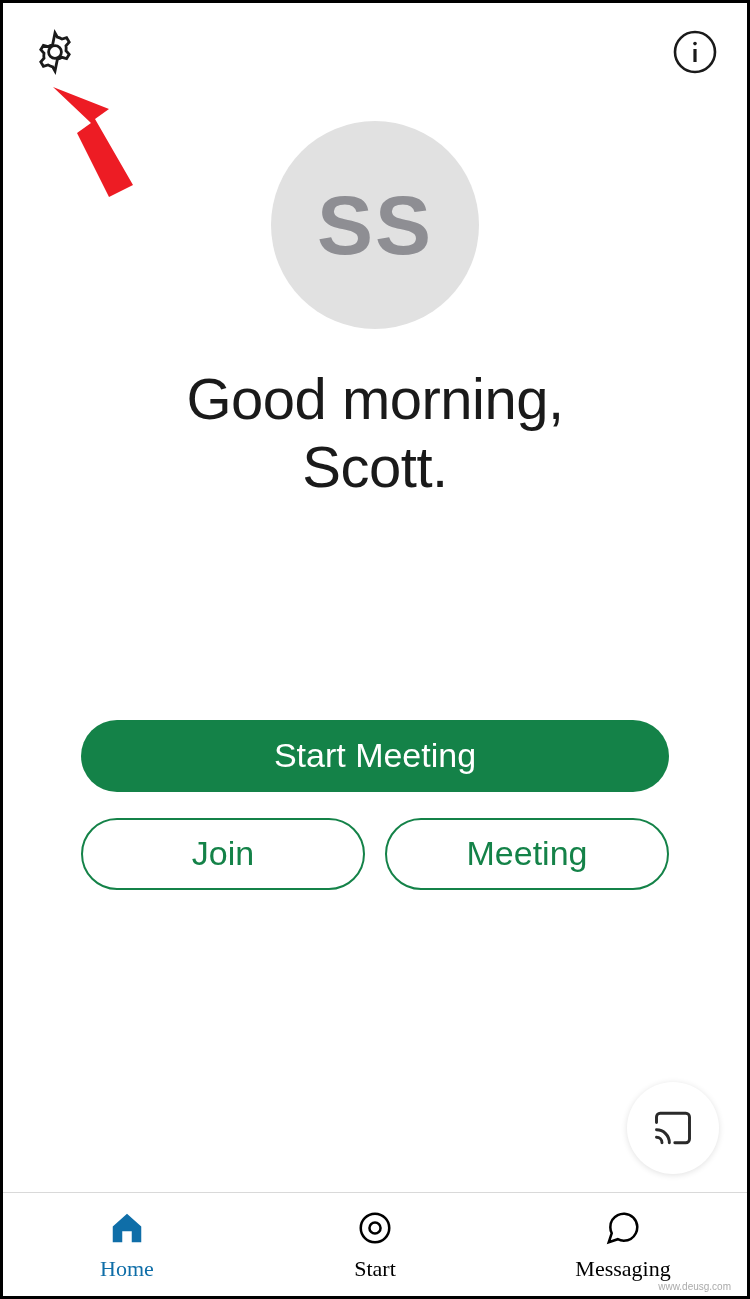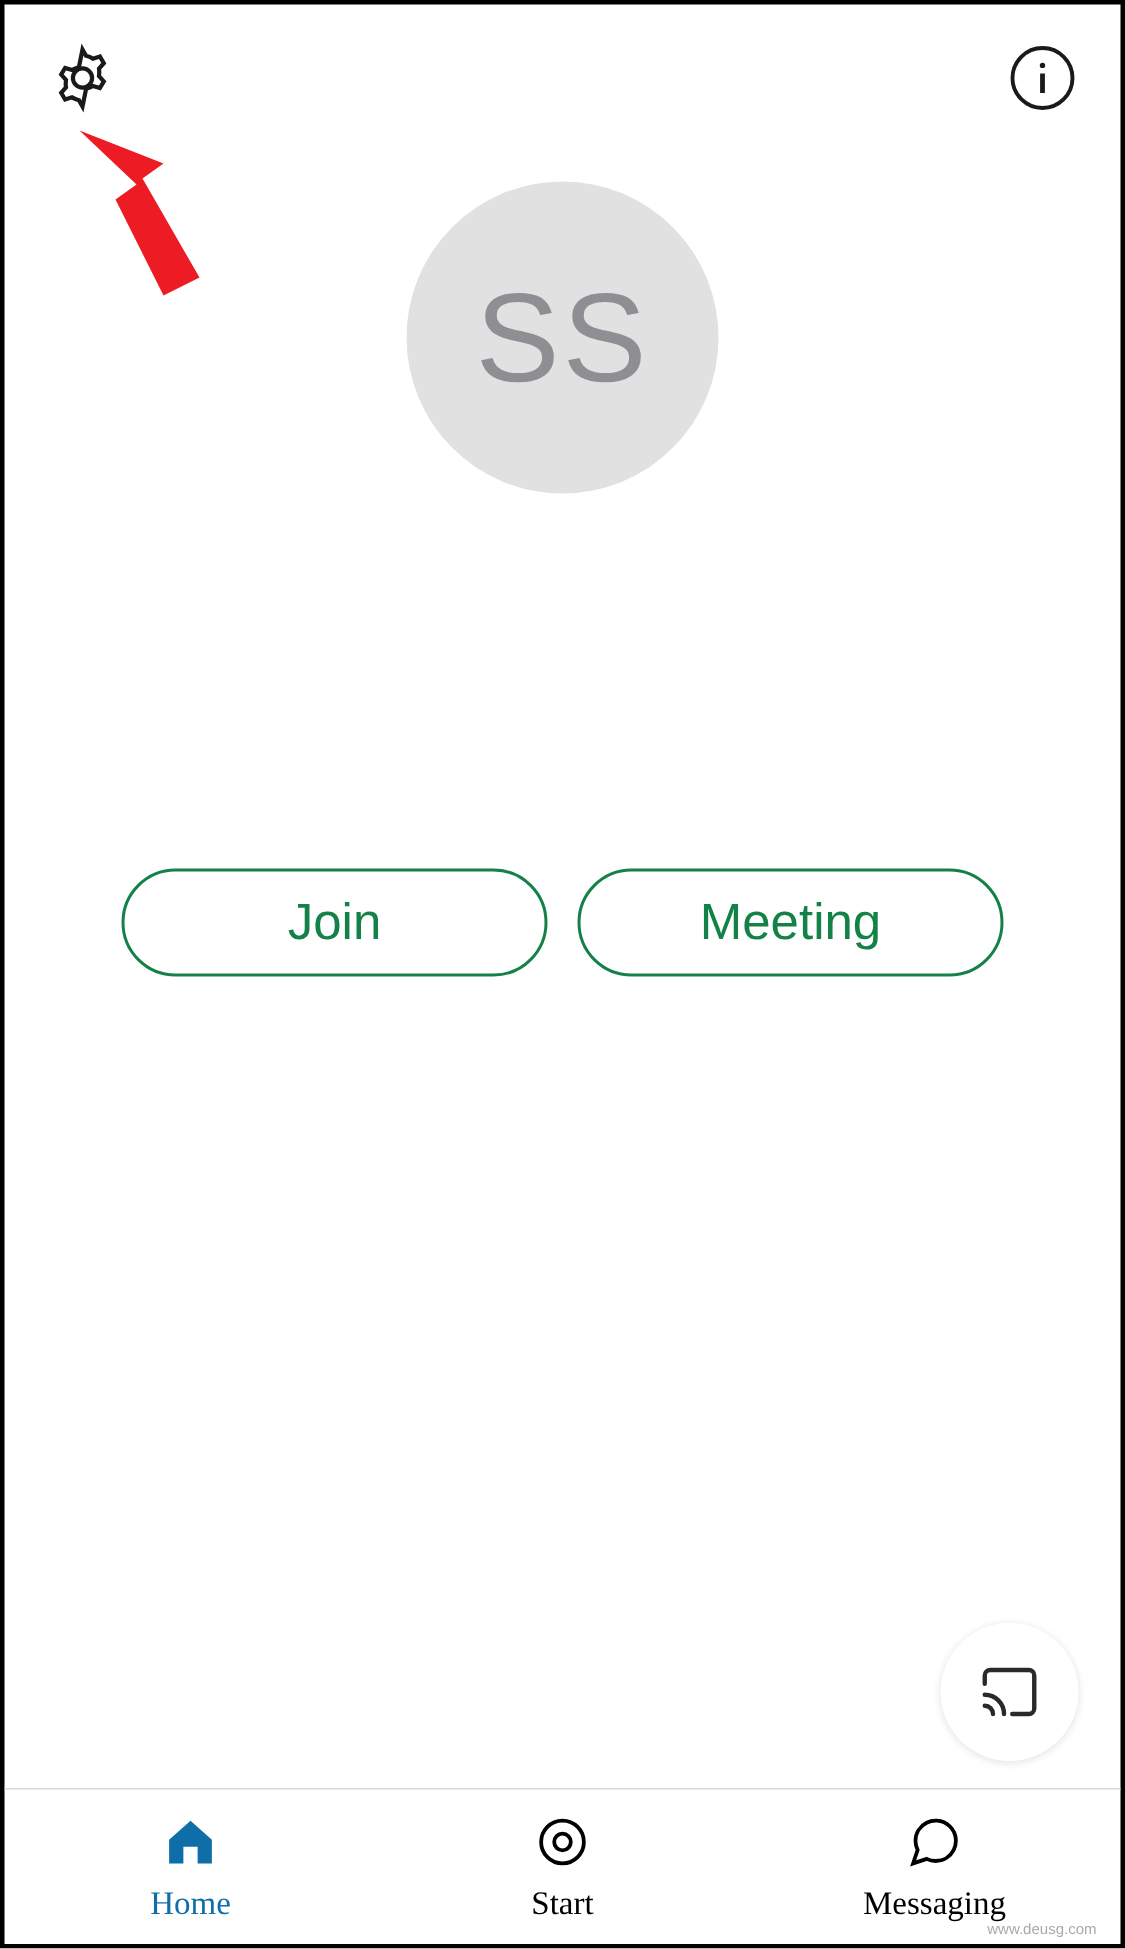--- a/index.html
+++ b/index.html
@@ -47,21 +47,21 @@
       height: 208px;
       border-radius: 50%;
       background: #e1e1e1;
       display: flex;
       align-items: center;
       justify-content: center;
       margin-top: 38px;
     }
     .avatar-initials {
       font-size: 84px;
-      font-weight: 400;
+      font-weight: 700;
       color: #8e8e93;
       letter-spacing: 2px;
     }
     .greeting {
       font-size: 58px;
       font-weight: 400;
       color: #1a1a1a;
       text-align: center;
       line-height: 1.18;
       margin-top: 36px;
@@ -92,21 +92,20 @@
     }
     .btn-row {
       display: flex;
       gap: 20px;
     }
     .btn-secondary {
       flex: 1;
       background: #fff;
       color: #148248;
       border: 2px solid #148248;
-      margin-top: 32px;
     }
     .cast-fab {
       position: absolute;
       right: 28px;
       bottom: 122px;
       width: 92px;
       height: 92px;
       border-radius: 50%;
       background: #fff;
       box-shadow: 0 1px 6px rgba(0,0,0,0.12);
@@ -180,22 +179,29 @@
         <line x1="12" y1="10.5" x2="12" y2="17" stroke-width="1.6"></line>
       </svg>
     </button>
   </div>
 
   <div class="main">
     <div class="avatar">
       <span class="avatar-initials">SS</span>
     </div>
 
+    <div class="greeting">
+      <span>Good morning,</span><br>
+      <span>Scott.</span>
+    </div>
 
     <div class="buttons">
+      <button class="btn btn-primary">
+        <span>Start Meeting</span>
+      </button>
       <div class="btn-row">
         <button class="btn btn-secondary">
           <span>Join</span>
         </button>
         <button class="btn btn-secondary">
           <span>Meeting</span>
         </button>
       </div>
     </div>
   </div>

